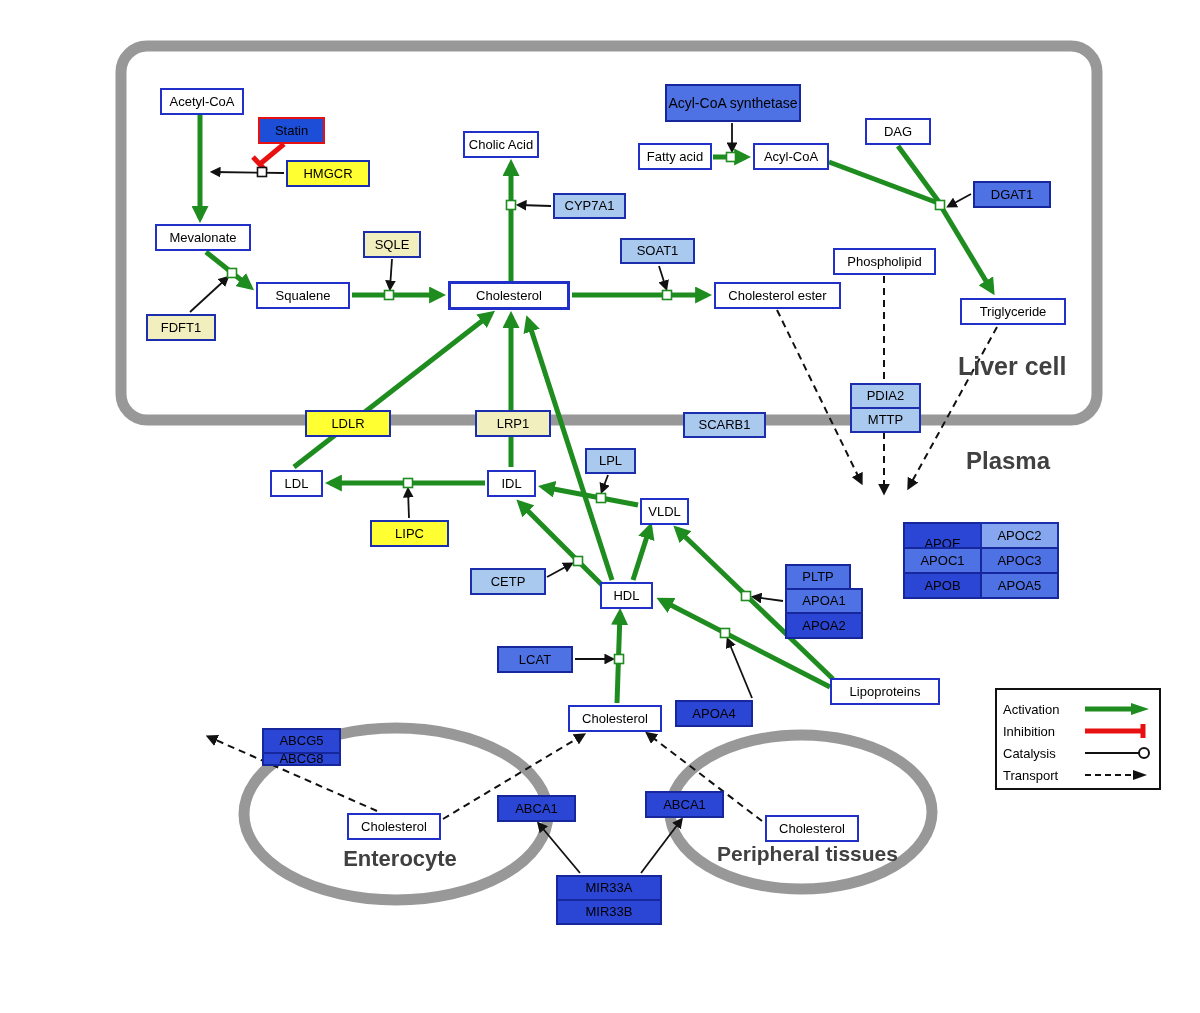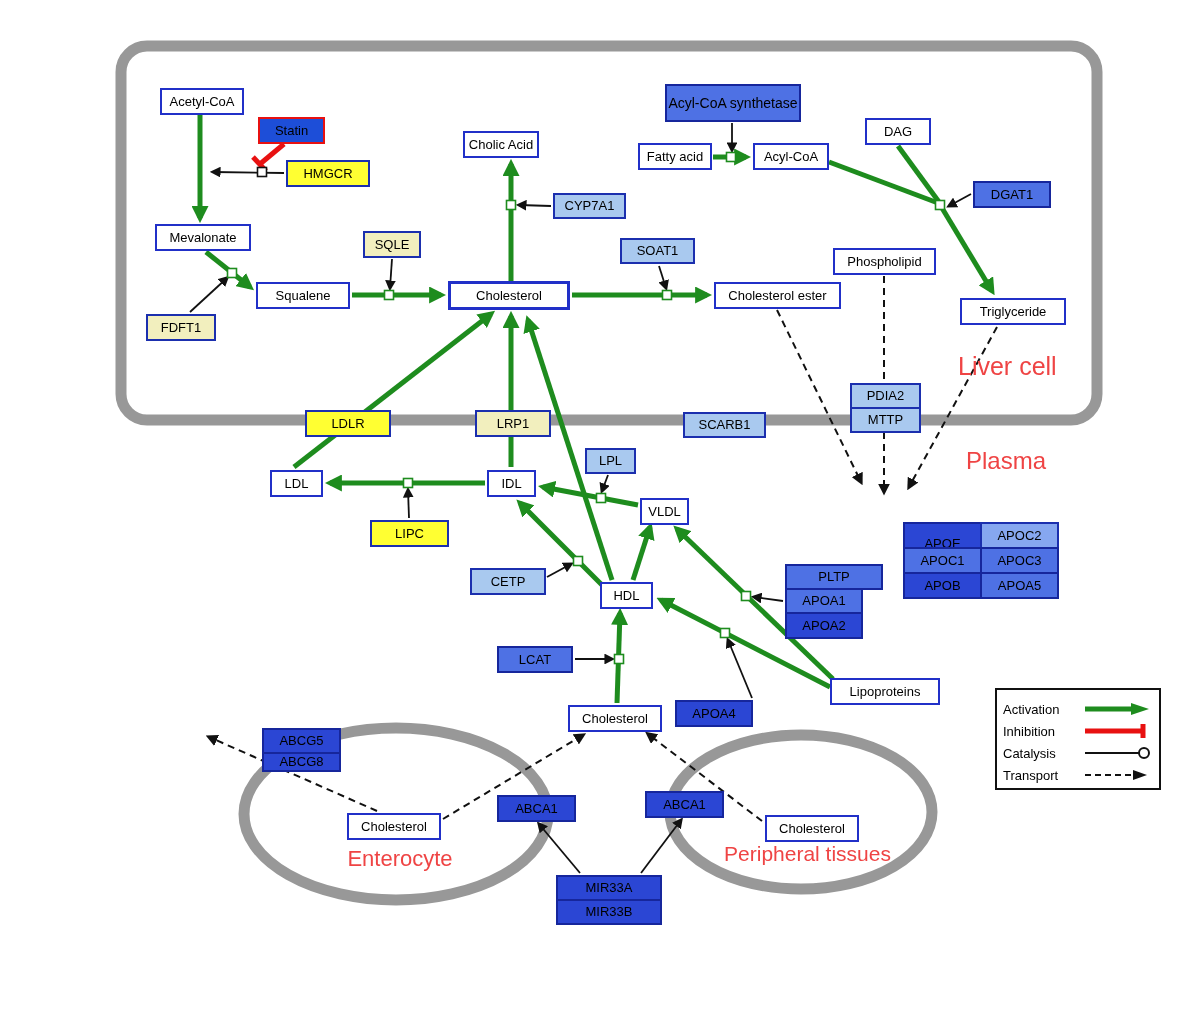--- a/index.html
+++ b/index.html
@@ -12,21 +12,21 @@
         border:2px solid #2130c8;cursor:pointer}
   .met{background:#fff;border-color:#2130c8}
   .thick{border-width:3px}
   .drug{background:#1d4ed8;border-color:#e81111}
   .yellow{background:#ffff32;border-color:#1b2fae}
   .pale{background:#f2efbe;border-color:#1b2fae}
   .lblue{background:#a9c9ef;border-color:#1b2fae}
   .xlblue{background:#86a7f0;border-color:#1b2fae}
   .mblue{background:#4e71e4;border-color:#16269c}
   .dblue{background:#2b46d4;border-color:#16269c}
-  .rlabel{position:absolute;z-index:2;font-weight:normal;color:#ef4444}
+  .rlabel{position:absolute;z-index:2;font-weight:bold;color:#404040}
   #legend{position:absolute;z-index:3;left:995px;top:688px;width:166px;height:102px;
           background:#fff;border:2px solid #111;padding:5px 6px;display:flex;
           flex-direction:column;justify-content:space-between}
   .legrow{display:flex;align-items:flex-end;justify-content:space-between;height:22px}
   .legrow span{font-size:13px;color:#000}
 </style>
 </head>
 <body>
 
 <div id="canvas">
@@ -149,37 +149,37 @@
   <div class="node pale" style="left:475px;top:410px;width:76px;height:27px">LRP1</div>
   <div class="node lblue" style="left:683px;top:412px;width:83px;height:26px">SCARB1</div>
 
   <div class="node met" style="left:270px;top:470px;width:53px;height:27px">LDL</div>
   <div class="node met" style="left:487px;top:470px;width:49px;height:27px">IDL</div>
   <div class="node lblue" style="left:585px;top:448px;width:51px;height:26px">LPL</div>
   <div class="node met" style="left:640px;top:498px;width:49px;height:27px">VLDL</div>
   <div class="node yellow" style="left:370px;top:520px;width:79px;height:27px">LIPC</div>
   <div class="node lblue" style="left:470px;top:568px;width:76px;height:27px">CETP</div>
   <div class="node met" style="left:600px;top:582px;width:53px;height:27px">HDL</div>
-  <div class="node mblue" style="left:785px;top:564px;width:98px;height:26px">PLTP</div>
+  <div class="node mblue" style="left:785px;top:564px;width:66px;height:26px">PLTP</div>
   <div class="node mblue" style="left:785px;top:588px;width:78px;height:26px">APOA1</div>
   <div class="node dblue" style="left:785px;top:612px;width:78px;height:27px">APOA2</div>
   <div class="node mblue" style="left:497px;top:646px;width:76px;height:27px">LCAT</div>
   <div class="node dblue" style="left:675px;top:700px;width:78px;height:27px">APOA4</div>
   <div class="node met" style="left:830px;top:678px;width:110px;height:27px">Lipoproteins</div>
 
   <div class="node dblue" style="left:903px;top:522px;width:79px;height:44px">APOE</div>
   <div class="node xlblue" style="left:980px;top:522px;width:79px;height:27px">APOC2</div>
   <div class="node mblue" style="left:903px;top:547px;width:79px;height:27px">APOC1</div>
   <div class="node mblue" style="left:980px;top:547px;width:79px;height:27px">APOC3</div>
   <div class="node dblue" style="left:903px;top:572px;width:79px;height:27px">APOB</div>
   <div class="node mblue" style="left:980px;top:572px;width:79px;height:27px">APOA5</div>
 
   <div class="node met" style="left:568px;top:705px;width:94px;height:27px">Cholesterol</div>
   <div class="node dblue" style="left:262px;top:728px;width:79px;height:26px">ABCG5</div>
-  <div class="node dblue" style="left:262px;top:752px;width:79px;height:20px">ABCG8</div>
+  <div class="node dblue" style="left:262px;top:752px;width:79px;height:14px">ABCG8</div>
   <div class="node met" style="left:347px;top:813px;width:94px;height:27px">Cholesterol</div>
   <div class="node dblue" style="left:497px;top:795px;width:79px;height:27px">ABCA1</div>
   <div class="node dblue" style="left:645px;top:791px;width:79px;height:27px">ABCA1</div>
   <div class="node met" style="left:765px;top:815px;width:94px;height:27px">Cholesterol</div>
   <div class="node dblue" style="left:556px;top:875px;width:106px;height:26px">MIR33A</div>
   <div class="node dblue" style="left:556px;top:899px;width:106px;height:26px">MIR33B</div>
 
   <div id="legend">
     <div class="legrow">
       <span>Activation</span>

